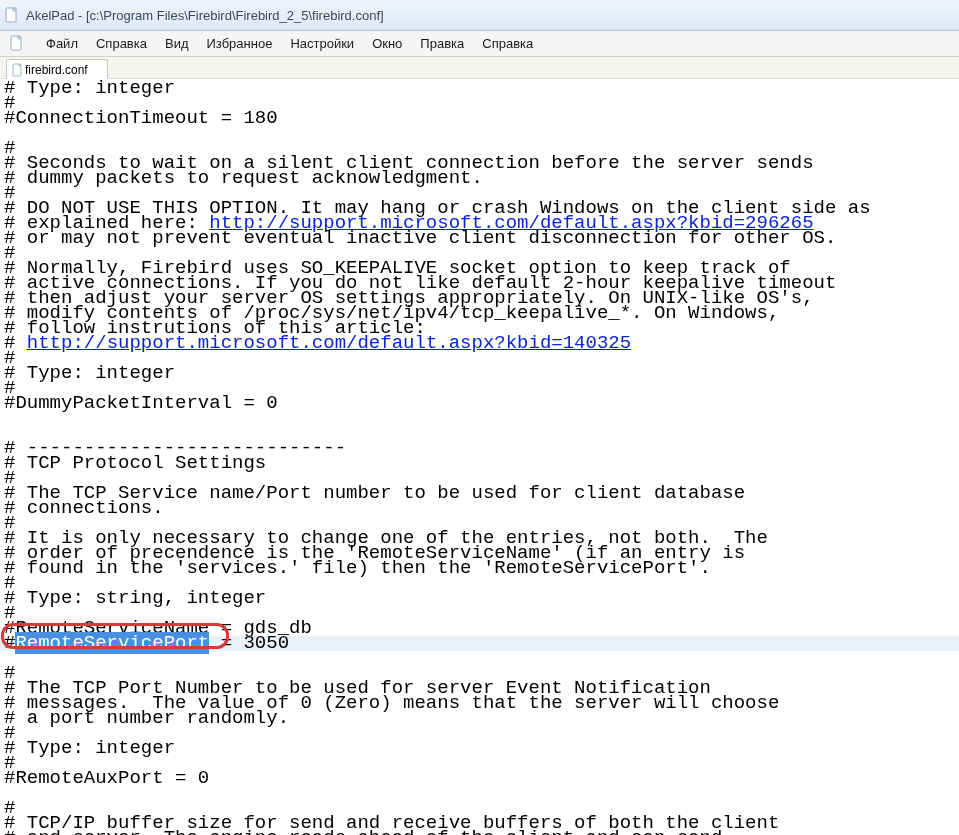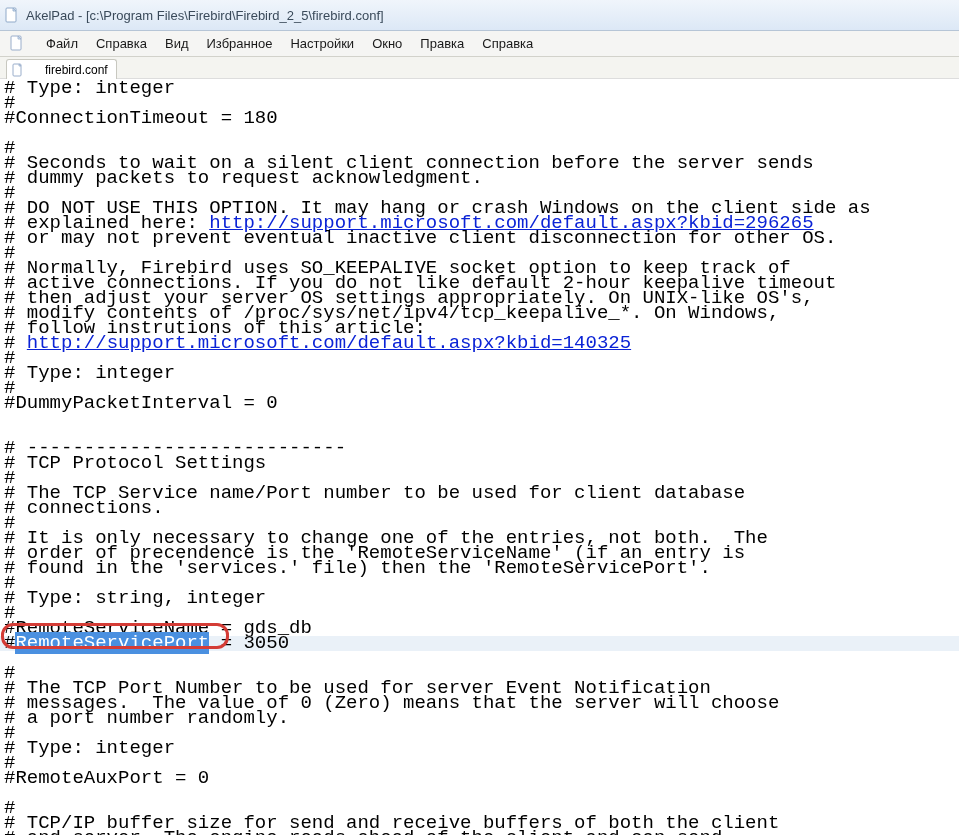--- a/index.html
+++ b/index.html
@@ -58,25 +58,25 @@
     height: 22px;
     display: flex;
     align-items: flex-end;
     padding-left: 6px;
   }
   .tab {
     background: #fff;
     border: 1px solid #c8c8c0;
     border-bottom: none;
     border-radius: 3px 3px 0 0;
-    padding: 1px 8px 1px 4px;
+    padding: 1px 19px 1px 4px;
     font-size: 12px;
     display: flex;
     align-items: center;
-    gap: 20px;
+    gap: 0;
     height: 20px;
     position:relative;
     top:1px;
   }
   .tab .tab-icon { width:14px; height:14px; display:inline-flex; }
   .editor {
     flex: 1;
     font-family: "Courier New", monospace;
     font-size: 19px;
     line-height: 15px;

